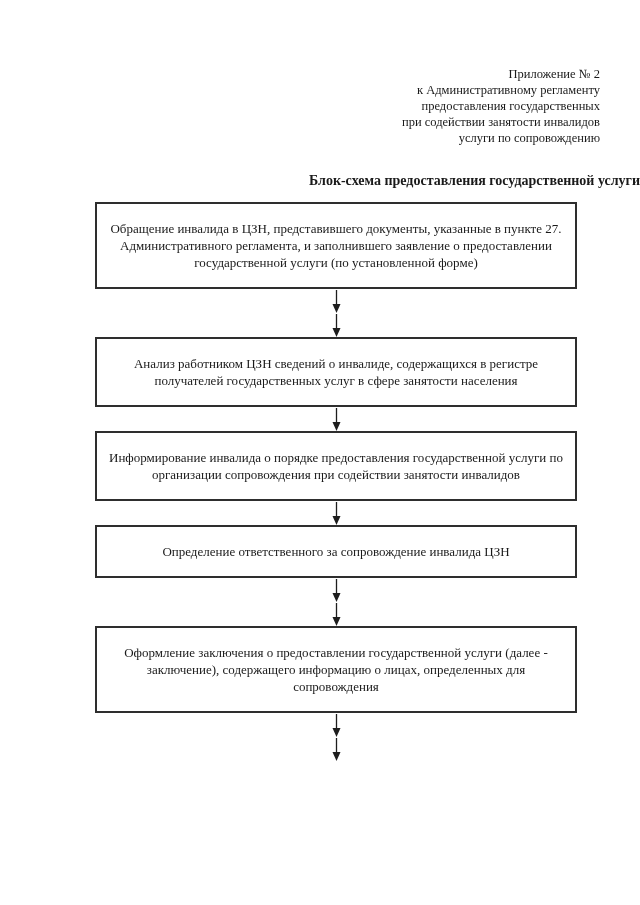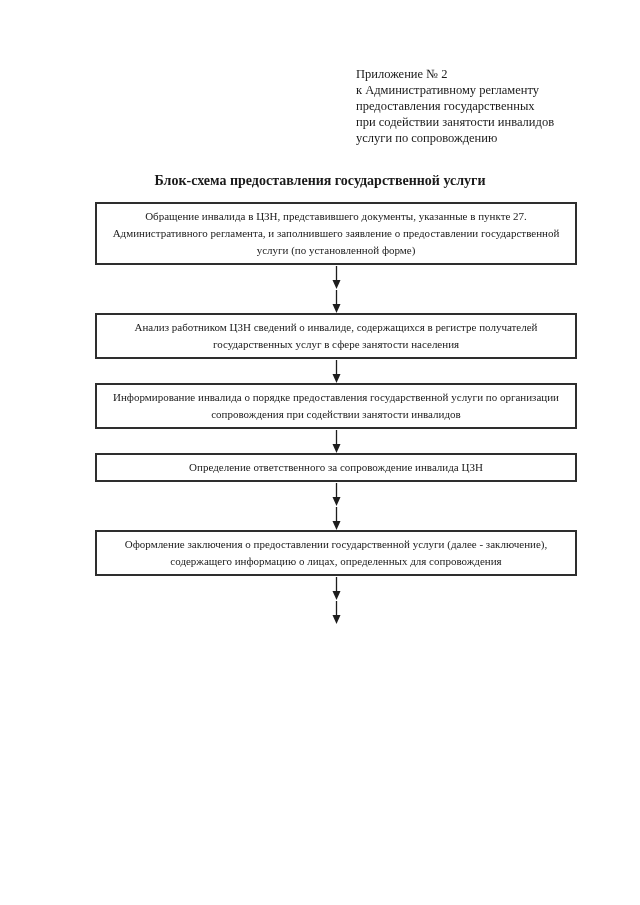--- a/index.html
+++ b/index.html
@@ -13,53 +13,53 @@
     position: relative;
     overflow: hidden;
     font-family: "Liberation Serif", "DejaVu Serif", serif;
     color: #1a1a1a;
   }
   .header-block {
     position: absolute;
     top: 66px;
     left: 356px;
     width: 244px;
-    text-align: left;
+    text-align: right;
     font-size: 12.5px;
     line-height: 16px;
   }
   .doc-title {
     position: absolute;
     top: 172px;
     left: 0;
     width: 640px;
-    text-align: center;
+    text-align: right;
     font-weight: bold;
     font-size: 14px;
     line-height: 18px;
     margin: 0;
   }
   .flow {
     position: absolute;
     top: 202px;
     left: 95px;
     width: 482px;
   }
   .flow-box {
     box-sizing: border-box;
     width: 100%;
     border: 2px solid #2e2e2e;
     background: #ffffff;
-    padding: 4px 12px;
+    padding: 16px 12px;
     min-height: 29px;
     display: flex;
     align-items: center;
     justify-content: center;
     text-align: center;
-    font-size: 11px;
+    font-size: 13px;
     line-height: 17px;
   }
   .arrow-cell {
     height: 24px;
     display: flex;
     align-items: center;
     justify-content: center;
   }
   .arrow-cell svg {
     display: block;

